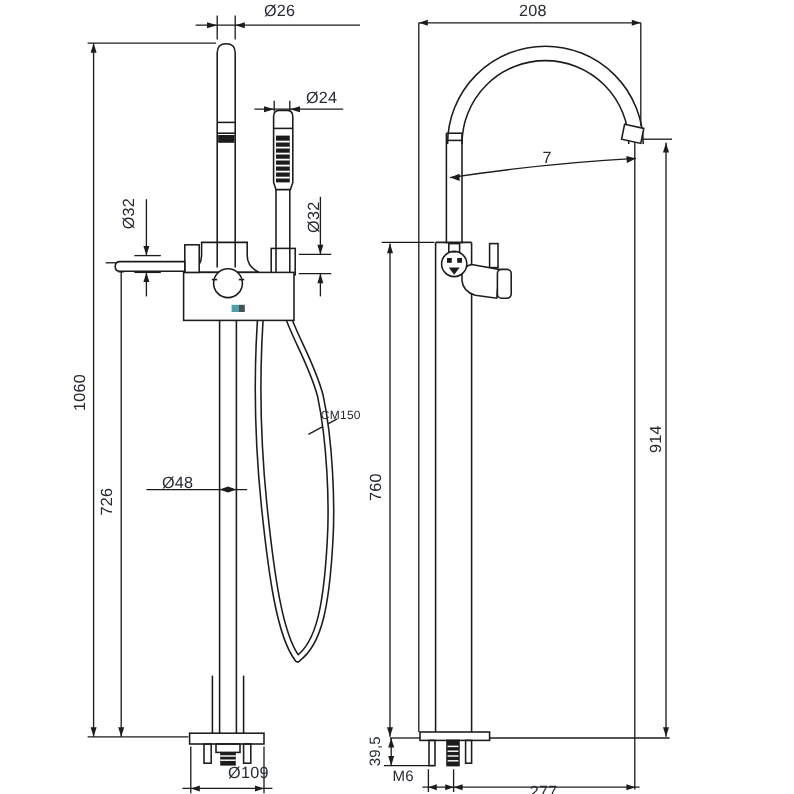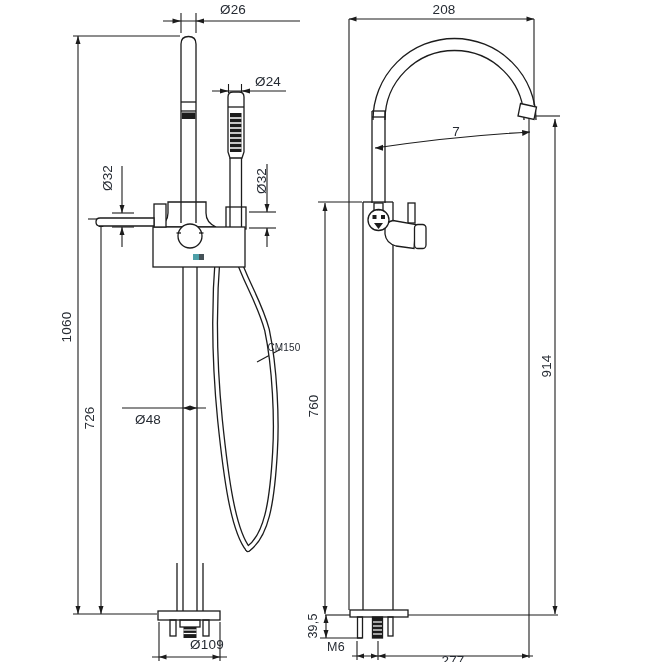--- a/index.html
+++ b/index.html
@@ -244,21 +244,21 @@
       </g>
     </g>
   </svg>
 
   <div class="lbl" style="left:233px;top:9px">Ø26</div>
   <div class="lbl" style="left:268px;top:81px">Ø24</div>
   <div class="lbl rot" style="left:107px;top:178px">Ø32</div>
   <div class="lbl rot" style="left:261px;top:181px">Ø32</div>
   <div class="lbl rot" style="left:66px;top:327px">1060</div>
   <div class="lbl rot" style="left:89px;top:418px">726</div>
-  <div class="lbl" style="left:148px;top:419px">Ø48</div>
+  <div class="lbl" style="left:148px;top:402px">Ø48</div>
   <div class="lbl sm" style="left:284px;top:347px">CM150</div>
   <div class="lbl" style="left:207px;top:644px">Ø109</div>
   <div class="lbl" style="left:444px;top:9px">208</div>
   <div class="lbl" style="left:456px;top:131px">7</div>
   <div class="lbl rot" style="left:546px;top:366px">914</div>
   <div class="lbl rot" style="left:313px;top:406px">760</div>
   <div class="lbl rot md" style="left:313px;top:626px">39,5</div>
   <div class="lbl md" style="left:336px;top:647px">M6</div>
   <div class="lbl" style="left:453px;top:660px">277</div>
 

